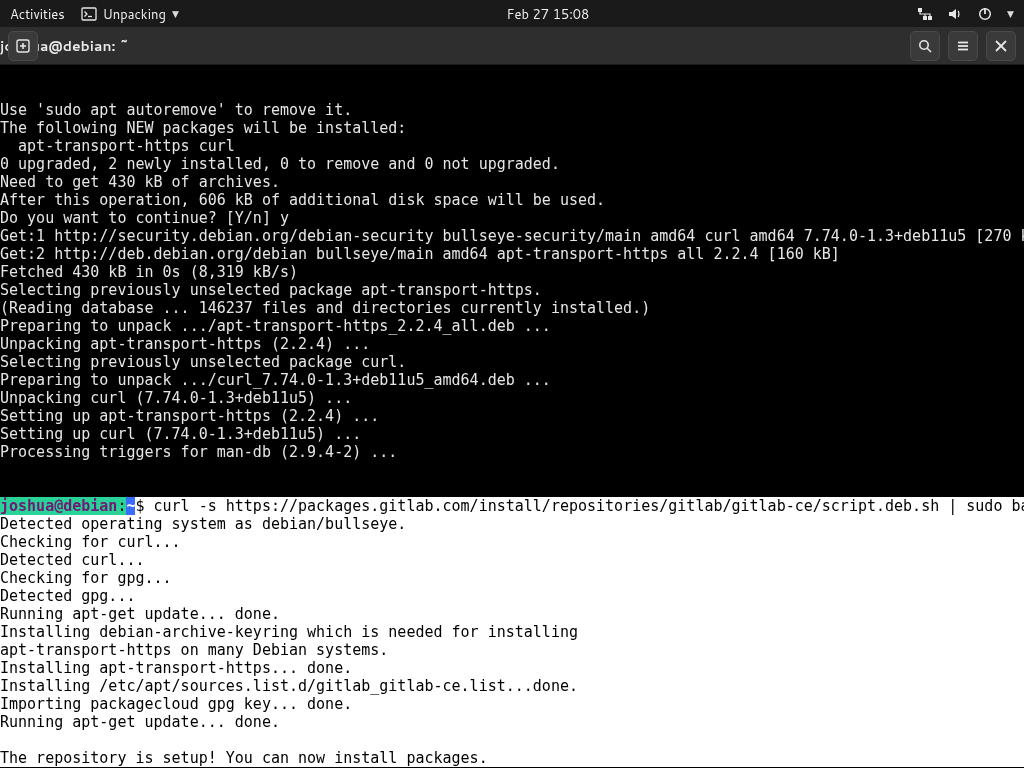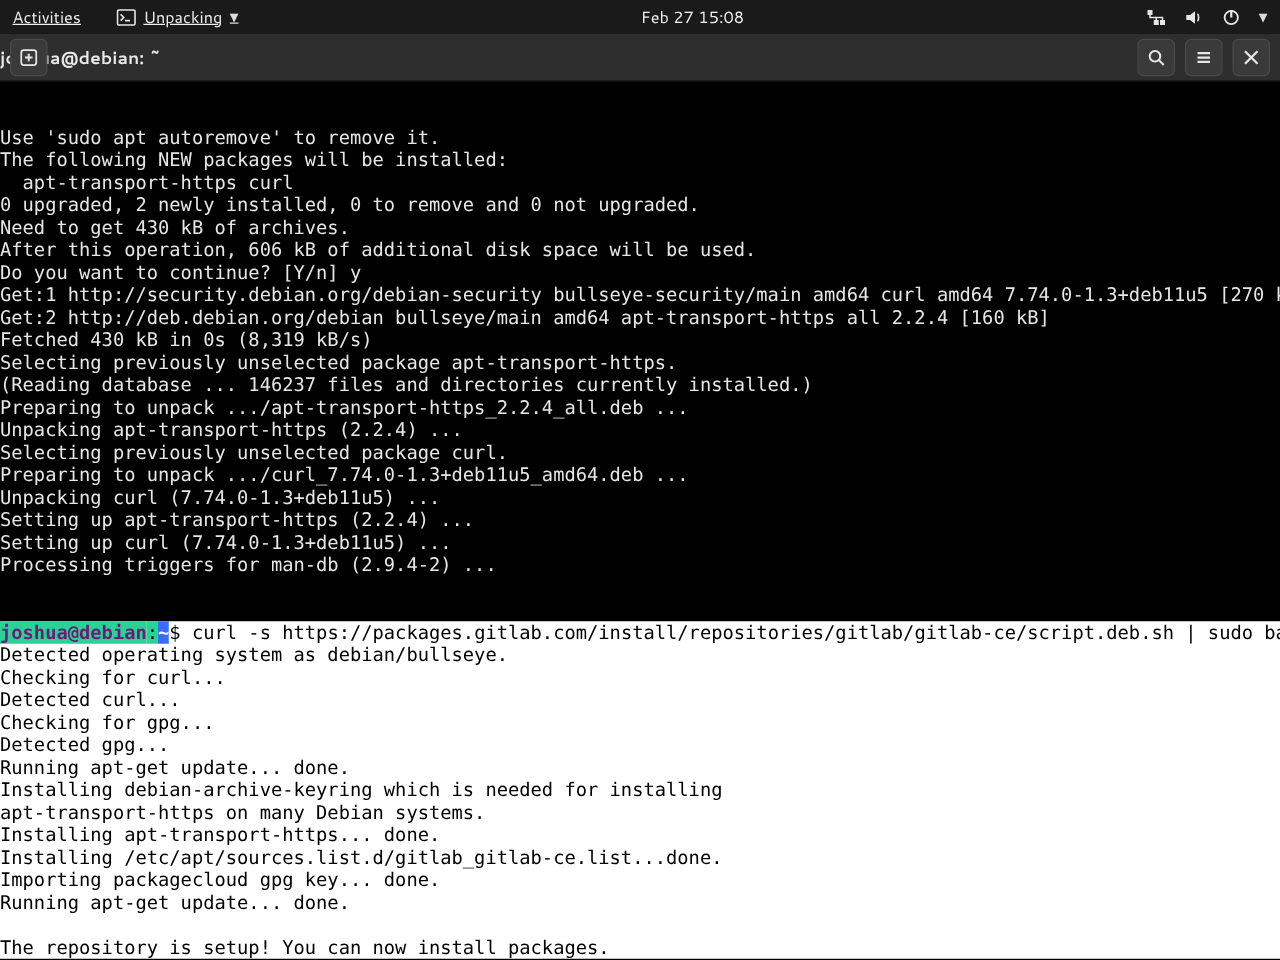--- a/index.html
+++ b/index.html
@@ -12,21 +12,21 @@
   
   .topbar {
     height: 27px;
     background: #1a1a1a;
     display: flex;
     align-items: center;
     justify-content: space-between;
     padding: 0 10px;
     font-size: 13px;
   }
-  .topbar-left { display: flex; align-items: center; gap: 28px; text-decoration: underline; }
+  .topbar-left { display: flex; align-items: center; gap: 16px; }
   .topbar-right { display: flex; align-items: center; gap: 14px; }
   .topbar-item { display: flex; align-items: center; gap: 6px; cursor: pointer; }
   .icon { display: inline-flex; align-items: center; justify-content: center; }
   .chev-down { font-size: 9px; opacity: .9; }
   .clock { font-weight: 400; }
   
   .winbar {
     height: 38px;
     background: #2e2e2e;
     display: flex;

